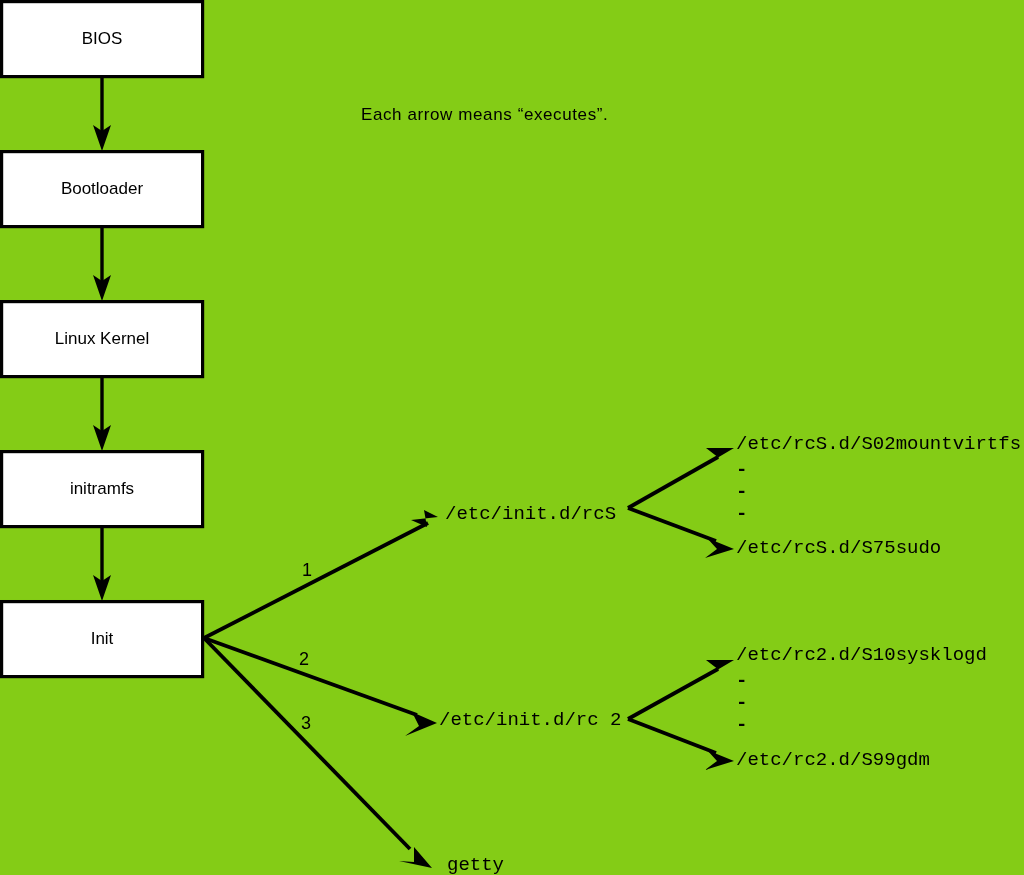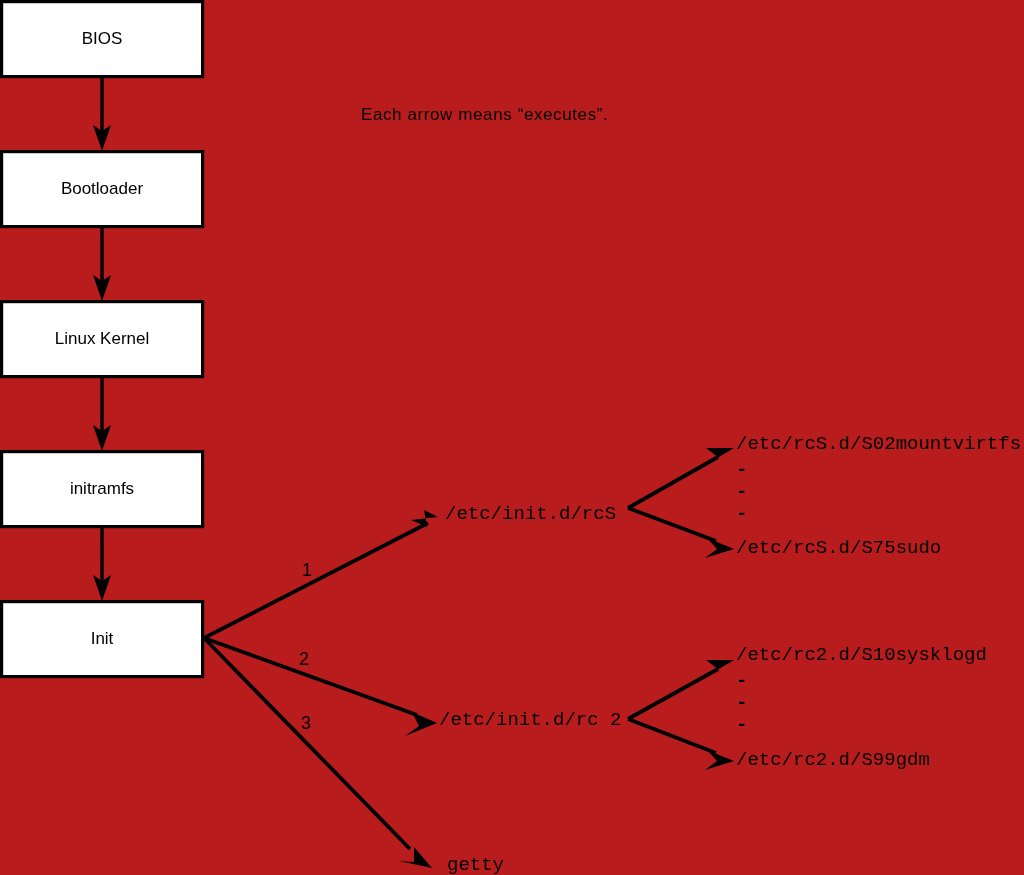--- a/index.html
+++ b/index.html
@@ -5,21 +5,21 @@
 <style>
   html, body {
     margin: 0;
     padding: 0;
     background: #ffffff;
   }
   #diagram-root {
     position: relative;
     width: 1024px;
     height: 875px;
-    background: #b91c1c;
+    background: #84cc16;
     overflow: hidden;
     font-family: "Liberation Sans", sans-serif;
   }
   svg.canvas {
     position: absolute;
     top: 0;
     left: 0;
     width: 1024px;
     height: 875px;
     display: block;

